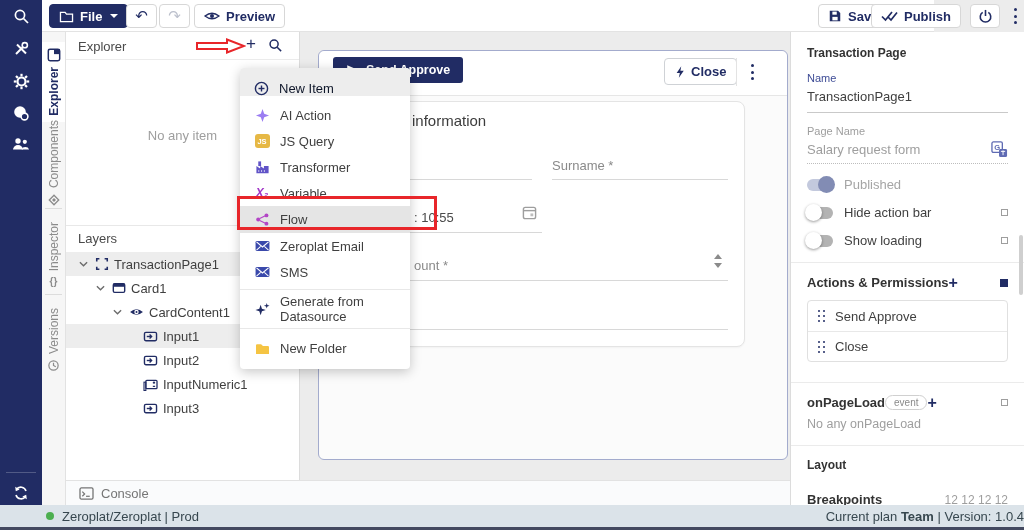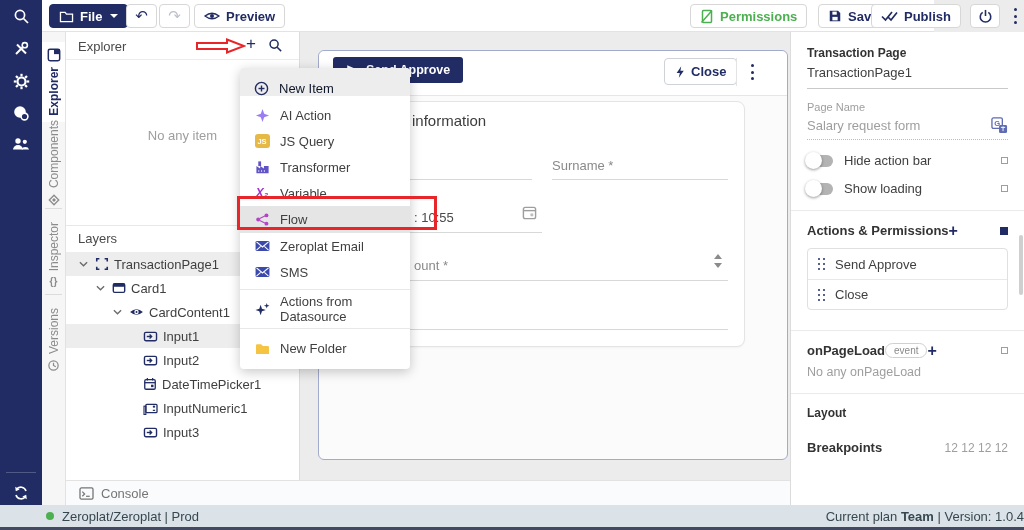--- a/index.html
+++ b/index.html
@@ -187,29 +187,20 @@
     </div>
     <div class="tbtn" id="preview-btn">
       <span>
         <svg width="16" height="12" viewBox="0 0 16 12">
             <path d="M1 6 Q8 0.5 15 6 Q8 11.5 1 6 z" fill="none" stroke="#212c64" stroke-width="1.4"></path>
             <circle cx="8" cy="6" r="2" fill="#212c64"></circle>
           </svg>
       </span>
       <span>Preview</span>
     </div>
-    <div class="tbtn" id="permissions-btn">
-      <span>
-        <svg width="14" height="15" viewBox="0 0 14 15">
-            <rect x="2.5" y="1.5" width="9" height="12" rx="1" fill="none" stroke="#4caf50" stroke-width="1.5"></rect>
-            <line x1="1.5" y1="13.5" x2="12" y2="1.5" stroke="#4caf50" stroke-width="1.5"></line>
-          </svg>
-      </span>
-      <span>Permissions</span>
-    </div>
     <div class="tbtn" id="save-btn">
       <span>
         <svg width="14" height="14" viewBox="0 0 16 16">
             <path d="M2 2 h9.5 L14 4.5 V14 H2 z" fill="#212c64"></path>
             <rect x="5" y="9" width="6" height="4" fill="#fff"></rect>
             <rect x="5" y="3" width="5" height="3.5" fill="#fff"></rect>
           </svg>
       </span>
       <span>Save</span>
     </div>
@@ -386,30 +377,20 @@
           </svg>
         <span>Input1</span>
       </div>
       <div class="tree-row d3">
         <svg width="15" height="13" viewBox="0 0 16 14">
             <rect x="1.5" y="2.5" width="13" height="9" rx="1.5" fill="none" stroke="#212c64" stroke-width="1.5"></rect>
             <line x1="4" y1="7" x2="8.5" y2="7" stroke="#212c64" stroke-width="1.5"></line>
             <polyline points="7,4.8 9.2,7 7,9.2" fill="none" stroke="#212c64" stroke-width="1.5"></polyline>
           </svg>
         <span>Input2</span>
-      </div>
-      <div class="tree-row d3">
-        <svg width="14" height="14" viewBox="0 0 16 16">
-            <rect x="2" y="3" width="12" height="11" rx="1.5" fill="none" stroke="#212c64" stroke-width="1.5"></rect>
-            <line x1="2" y1="6.5" x2="14" y2="6.5" stroke="#212c64" stroke-width="1.5"></line>
-            <line x1="5" y1="1.2" x2="5" y2="4" stroke="#212c64" stroke-width="1.5"></line>
-            <line x1="11" y1="1.2" x2="11" y2="4" stroke="#212c64" stroke-width="1.5"></line>
-            <rect x="9.2" y="8.8" width="2.8" height="2.8" fill="#212c64"></rect>
-          </svg>
-        <span>DateTimePicker1</span>
       </div>
       <div class="tree-row d3">
         <svg width="15" height="13" viewBox="0 0 16 14">
             <rect x="3" y="2.5" width="12" height="9" rx="1" fill="none" stroke="#212c64" stroke-width="1.4"></rect>
             <rect x="1" y="4.5" width="2" height="9" fill="none" stroke="#212c64" stroke-width="1.2"></rect>
             <line x1="10.5" y1="5" x2="13" y2="5" stroke="#212c64" stroke-width="1.3"></line>
             <line x1="11.75" y1="3.8" x2="11.75" y2="6.2" stroke="#212c64" stroke-width="1.3"></line>
             <line x1="10.5" y1="9" x2="13" y2="9" stroke="#212c64" stroke-width="1.3"></line>
           </svg>
         <span>InputNumeric1</span>
@@ -555,51 +536,56 @@
       <span>SMS</span>
     </div>
     <div class="menu-sep"></div>
     <div class="menu-item" style="height:30px;">
       <span class="mi">
           <svg width="15" height="15" viewBox="0 0 16 16">
             <path d="M6 3 L7.4 7.1 L11.5 8.5 L7.4 9.9 L6 14 L4.6 9.9 L0.5 8.5 L4.6 7.1 Z" fill="#212c64"></path>
             <path d="M12.5 1 L13.2 3.3 L15.5 4 L13.2 4.7 L12.5 7 L11.8 4.7 L9.5 4 L11.8 3.3 Z" fill="#212c64"></path>
           </svg>
         </span>
-      <span>Actions from Datasource</span>
+      <span>Generate from Datasource</span>
     </div>
     <div class="menu-sep"></div>
     <div class="menu-item" style="height:30px;">
       <span class="mi">
           <svg width="15" height="13" viewBox="0 0 16 14">
             <path d="M1 13 V3.5 a1.2 1.2 0 0 1 1.2 -1.2 h4.3 l2 2 h5.3 a1.2 1.2 0 0 1 1.2 1.2 V13 z" fill="#f5c443"></path>
           </svg>
         </span>
       <span>New Folder</span>
     </div>
   </div>
 
   <div class="abs" id="inspector">
     <div class="insp-title">Transaction Page</div>
 
+    <div class="small-label lbl-navy">Name</div>
     <div id="name-value">TransactionPage1</div>
 
     <div class="small-label lbl-gray">Page Name</div>
     <div id="pagename-row">
       <span id="pagename-value">Salary request form</span>
       <svg width="17" height="17" viewBox="0 0 18 18">
           <rect x="1" y="1" width="11" height="11" rx="1.5" fill="none" stroke="#5f6bb3" stroke-width="1.4"></rect>
           <text x="3.5" y="9.8" font-size="8" font-family="Liberation Sans, sans-serif" fill="#5f6bb3" font-weight="bold">G</text>
           <rect x="8.5" y="8.5" width="8.5" height="8.5" rx="1.5" fill="#5f6bb3"></rect>
           <line x1="10.5" y1="11" x2="15" y2="11" stroke="#fff" stroke-width="1"></line>
           <line x1="12.75" y1="10" x2="12.75" y2="15" stroke="#fff" stroke-width="1"></line>
         </svg>
     </div>
 
     <div class="tog-row">
+      <span class="tog on-dis"></span>
+      <span class="tog-label dis">Published</span>
+    </div>
+    <div class="tog-row">
       <span class="tog off"></span>
       <span class="tog-label">Hide action bar</span>
       <span class="sq"></span>
     </div>
     <div class="tog-row">
       <span class="tog off"></span>
       <span class="tog-label">Show loading</span>
       <span class="sq"></span>
     </div>
 

